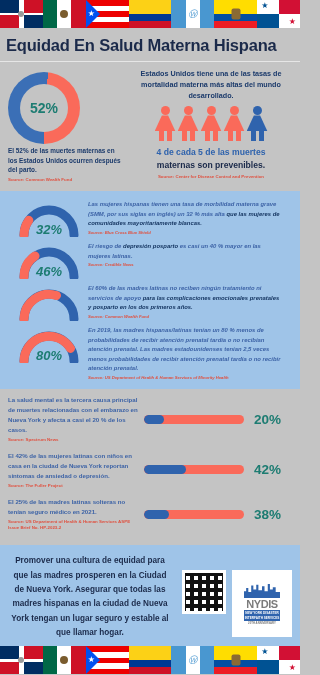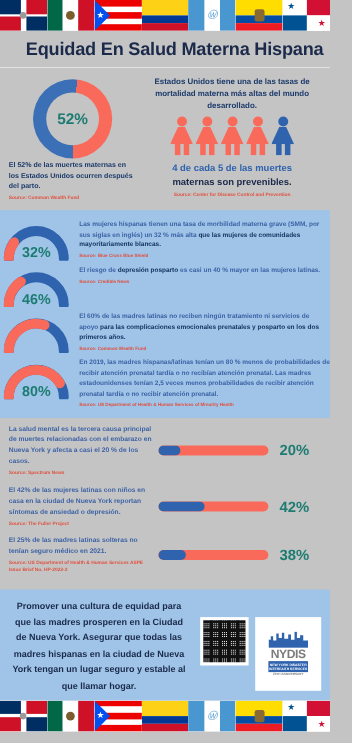--- a/index.html
+++ b/index.html
@@ -55,30 +55,30 @@
 
   .f-pa { background:#ffffff; position:relative; }
   .f-pa .q1 { position:absolute; left:0; top:0; width:50%; height:50%; background:#ffffff; }
   .f-pa .q2 { position:absolute; right:0; top:0; width:50%; height:50%; background:#d21034; }
   .f-pa .q3 { position:absolute; left:0; bottom:0; width:50%; height:50%; background:#005293; }
   .f-pa .q4 { position:absolute; right:0; bottom:0; width:50%; height:50%; background:#ffffff; }
   .f-pa .st1 { position:absolute; left:4px; top:2px; color:#005293; font-size:8px; line-height:8px; z-index:3; }
   .f-pa .st2 { position:absolute; right:4px; bottom:2px; color:#d21034; font-size:8px; line-height:8px; z-index:3; }
 
   
-  .title-bar { background:#c4c4c4; padding:8px 6px 6px; text-align:right; }
+  .title-bar { background:#c4c4c4; padding:8px 6px 6px; text-align:left; }
   .title-bar h1 {
     font-size:16.5px; font-weight:bold; color:#1b2a4a; letter-spacing:-0.2px;
   }
   .rule { height:1px; background:#e6e6e6; }
 
   
   .sec1 { background:#c4c4c4; padding:6px 8px 8px; display:flex; gap:6px; }
   .s1-left { width:116px; }
-  .donut-wrap { display:flex; justify-content:center; padding:4px 0 2px; }
+  .donut-wrap { display:flex; justify-content:flex-start; padding:4px 0 2px; }
   .donut {
     width:72px; height:72px; border-radius:50%;
     background:
       conic-gradient(from 180deg, #3b6fb6 0deg 187deg, #fa6a5a 187deg 360deg);
     display:flex; align-items:center; justify-content:center;
     position:relative;
   }
   .donut::after {
     content:""; position:absolute; left:50%; top:50%; transform:translate(-50%,-50%);
     width:48px; height:48px; border-radius:50%; background:#c4c4c4;
@@ -99,21 +99,21 @@
     clip-path: polygon(35% 0%, 65% 0%, 100% 100%, 0% 100%);
   }
   .person .l1 { position:absolute; left:4px; top:24px; width:5px; height:11px; }
   .person .l2 { position:absolute; right:4px; top:24px; width:5px; height:11px; }
   .p-coral .head, .p-coral .body, .p-coral .l1, .p-coral .l2 { background:#fa6a5a; }
   .p-blue  .head, .p-blue  .body, .p-blue  .l1, .p-blue  .l2 { background:#2f63ad; }
   .big2 { font-size:8.6px; font-weight:bold; color:#2f63ad; line-height:1.5; }
   .big2 b { color:#1b2a4a; display:block; }
 
   
-  .sec2 { background:#9fc4e8; padding:6px 0; }
+  .sec2 { background:#9fc4e8; padding:6px 16px;font-style:italic; }
   .grow { display:flex; align-items:flex-start; gap:6px; margin-bottom:2px; }
   .gauge { width:66px; height:40px; position:relative; flex:0 0 66px; }
   .gauge svg { display:block; }
   .gauge .gval {
     position:absolute; left:0; right:0; bottom:0px; text-align:center;
     font-size:13px; font-weight:bold; color:#1d7c72;
   }
   .gtext { flex:1; padding-top:3px; }
   .gtext p { font-size:5.9px; line-height:1.62; color:#3d63a6; font-weight:bold; }
   .gtext p b { color:#12325e; }

